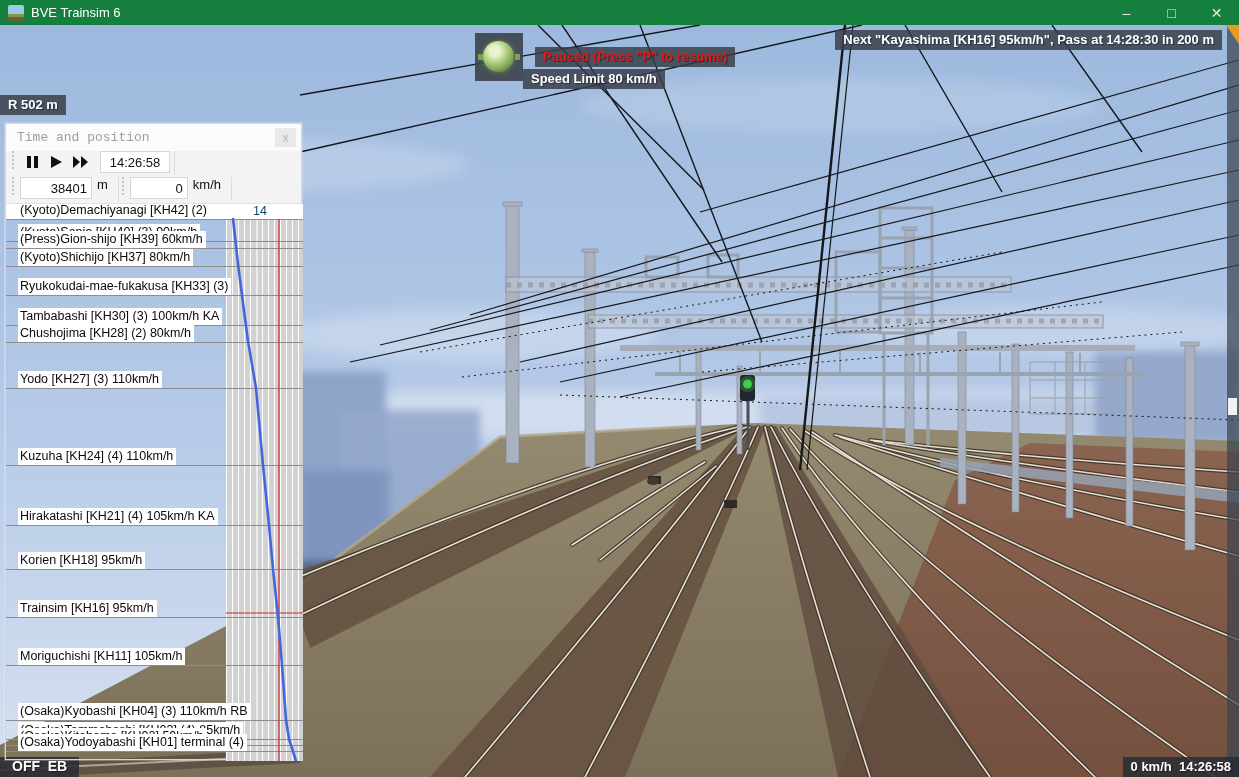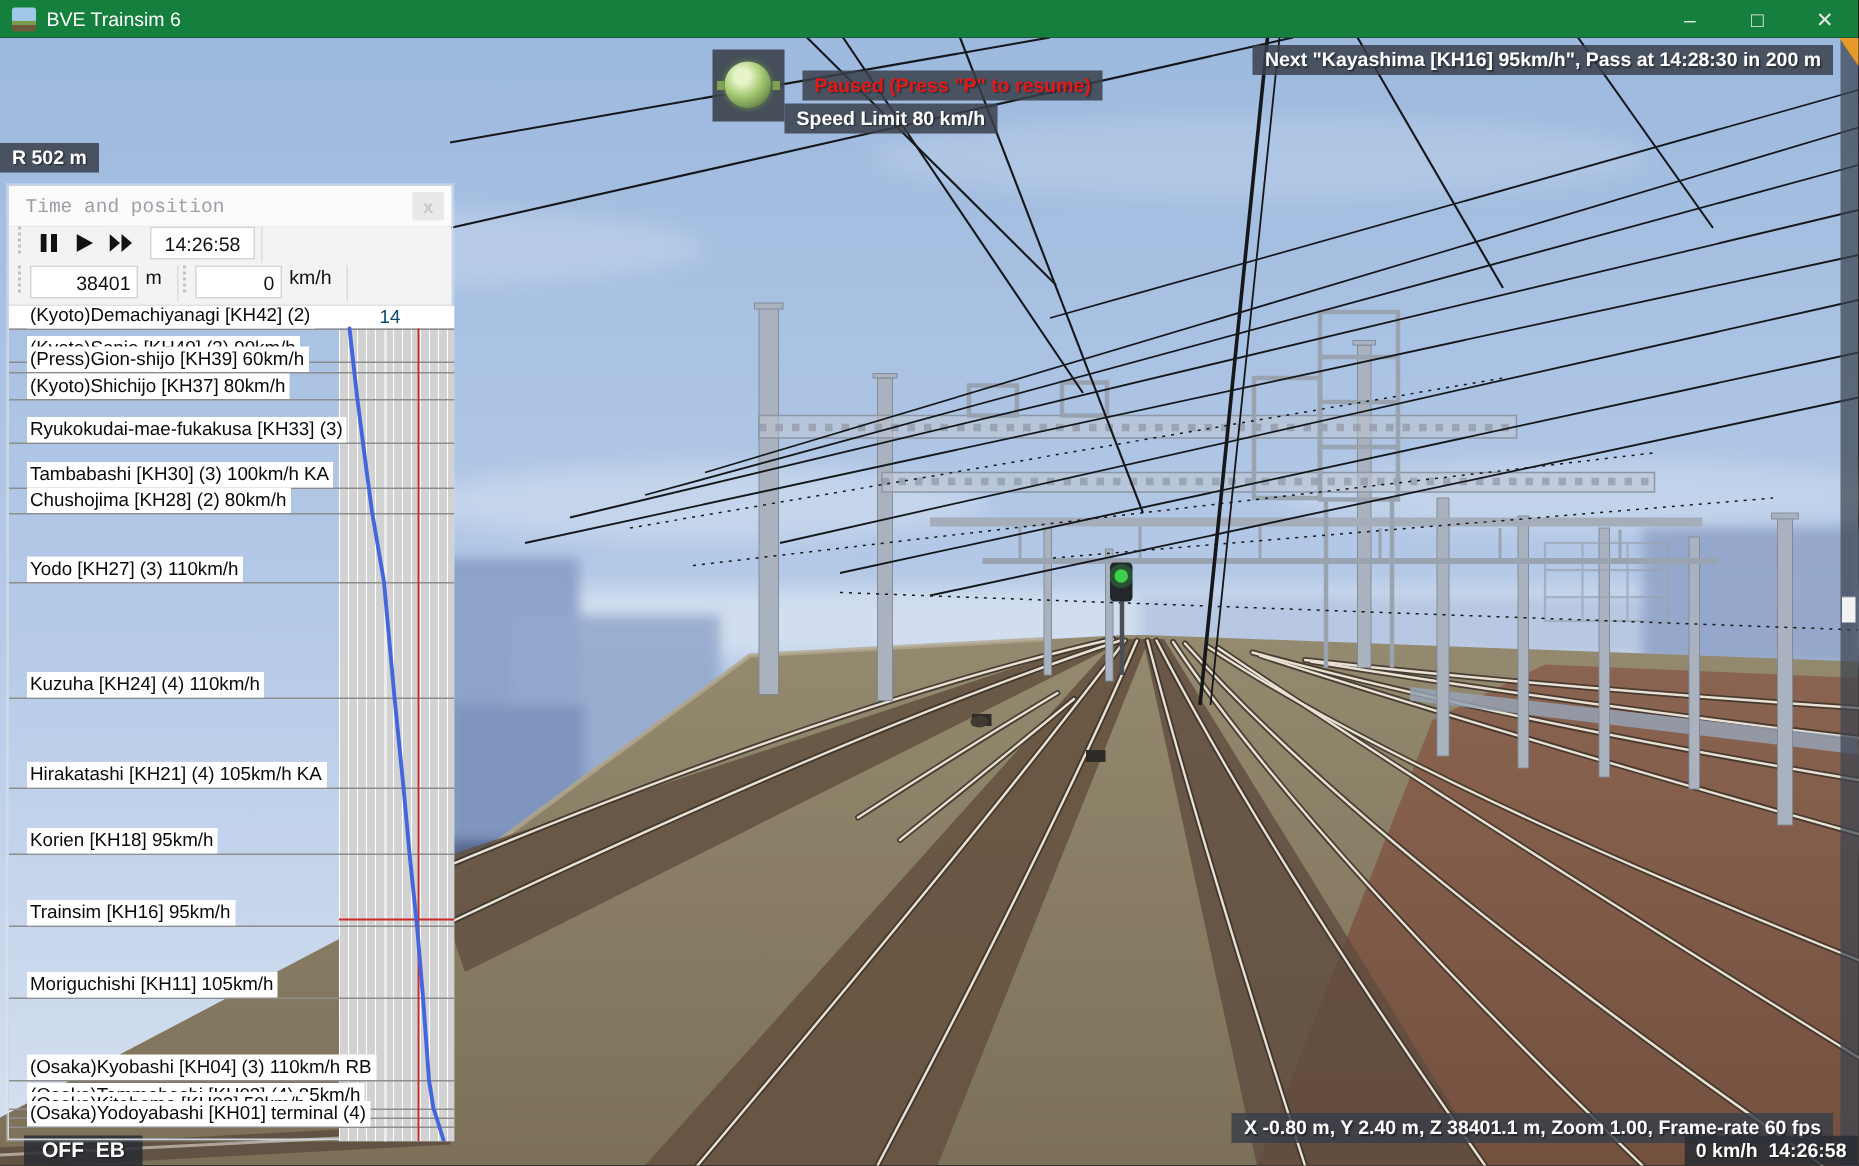--- a/index.html
+++ b/index.html
@@ -21,21 +21,21 @@
 
   
   .hud-badge { position:absolute; background:rgba(58,64,74,.85); color:#fff;
                font-weight:bold; font-size:13px; line-height:17px; padding:1px 8px 2px;
                text-shadow:1px 1px 1px rgba(0,0,0,.45); white-space:pre; z-index:40; }
   #next-badge { top:30px; right:17px; }
   #paused-badge { top:47px; left:535px; color:#e51818; }
   #limit-badge { top:69px; left:523px; }
   #radius-badge { top:95px; left:0; }
   #coords-badge { top:742px; right:17px; }
-  #brake-badge { bottom:0; left:16px; font-size:14px; padding:1px 12px 2px; background:rgba(42,46,52,.88); }
+  #brake-badge { bottom:0; left:0; font-size:14px; padding:1px 12px 2px; background:rgba(42,46,52,.88); }
   #speedtime-badge { bottom:0; right:0; background:rgba(42,46,52,.88); }
 
   #signal-box { position:absolute; top:33px; left:475px; width:48px; height:48px;
                 background:rgba(62,68,78,.92); z-index:40; }
   #signal-orb { position:absolute; top:8px; left:8px; width:31px; height:31px; border-radius:50%;
                 background:radial-gradient(circle at 38% 32%, #e7f3c8 0 18%, #a8cc77 45%, #6f8f4a 75%, #4f6a35 100%);
                 box-shadow:0 0 4px rgba(120,160,70,.8); }
   .orb-tick { position:absolute; top:21px; width:5px; height:6px; background:#7fa052; }
   .orb-tick.l { left:3px; } .orb-tick.r { right:3px; }
 
@@ -296,21 +296,20 @@
 
   <div id="next-badge" class="hud-badge">Next "Kayashima [KH16] 95km/h", Pass at 14:28:30 in 200 m</div>
   <div id="signal-box">
     <div id="signal-orb"></div>
     <div class="orb-tick l"></div>
     <div class="orb-tick r"></div>
   </div>
   <div id="paused-badge" class="hud-badge">Paused (Press "P" to resume)</div>
   <div id="limit-badge" class="hud-badge">Speed Limit 80 km/h</div>
   <div id="radius-badge" class="hud-badge">R 502 m</div>
-  <div id="coords-badge" class="hud-badge">X -0.80 m, Y 2.40 m, Z 38401.1 m, Zoom 1.00, Frame-rate 60 fps</div>
   <div id="brake-badge" class="hud-badge">OFF  EB</div>
   <div id="speedtime-badge" class="hud-badge">0 km/h  14:26:58</div>
 
   <div id="panel">
     <div id="panel-titlebar">
       <span id="panel-title">Time and position</span>
       <div id="panel-close">x</div>
     </div>
     <div id="toolbar">
       <div class="tb-row">

